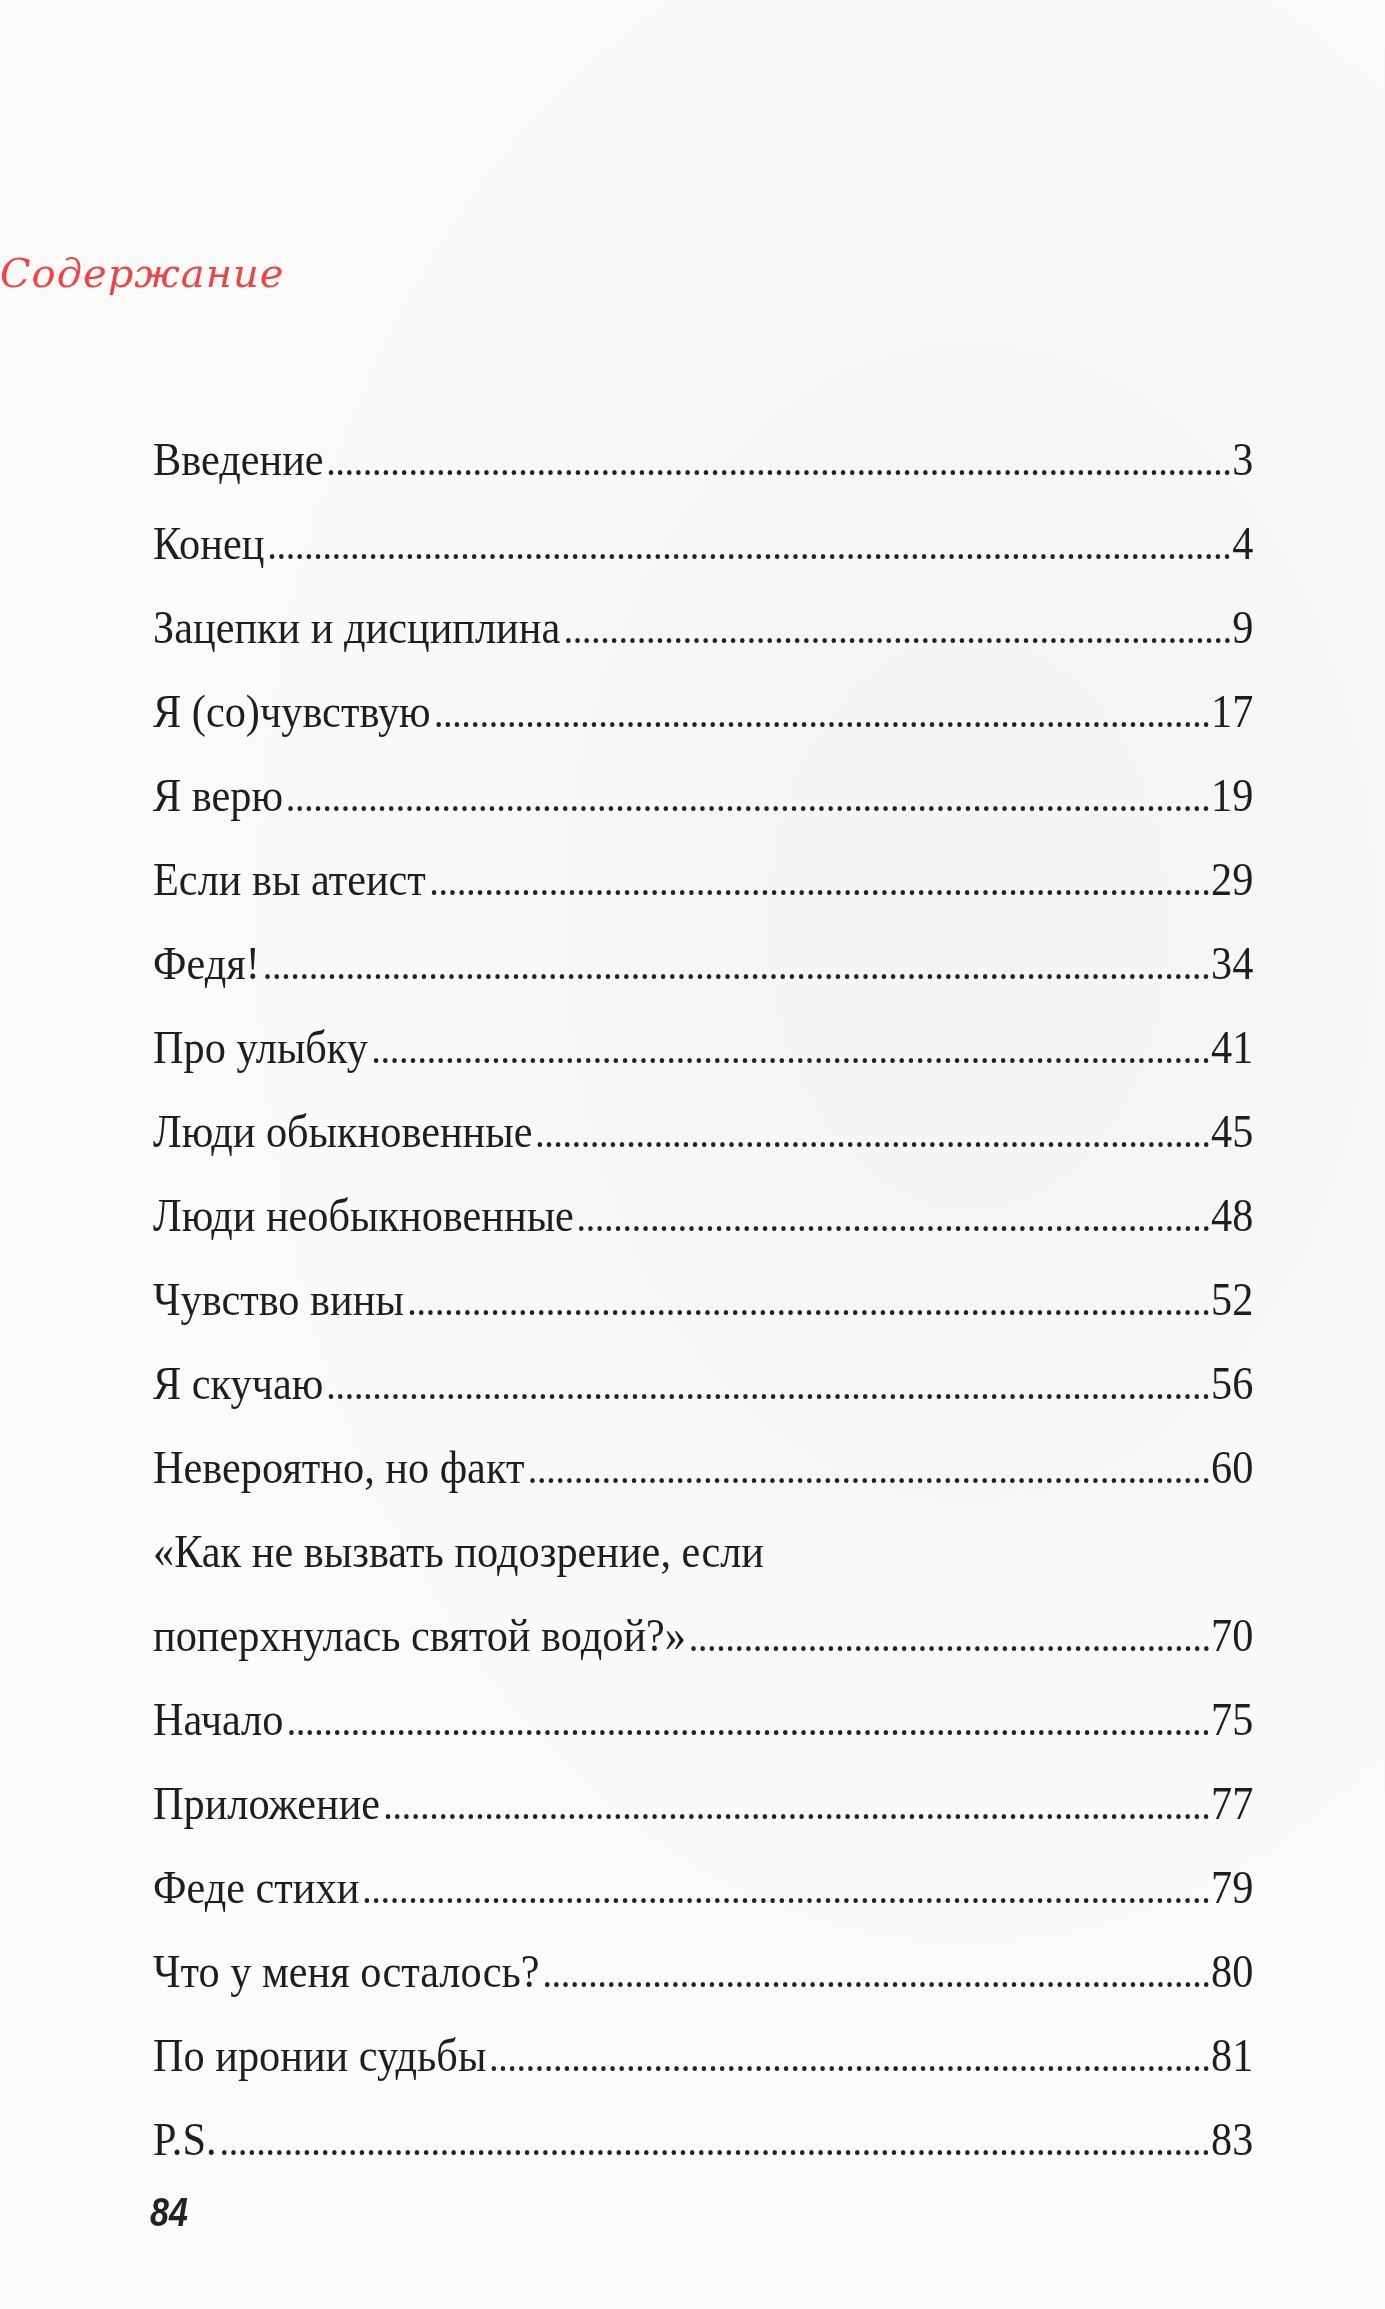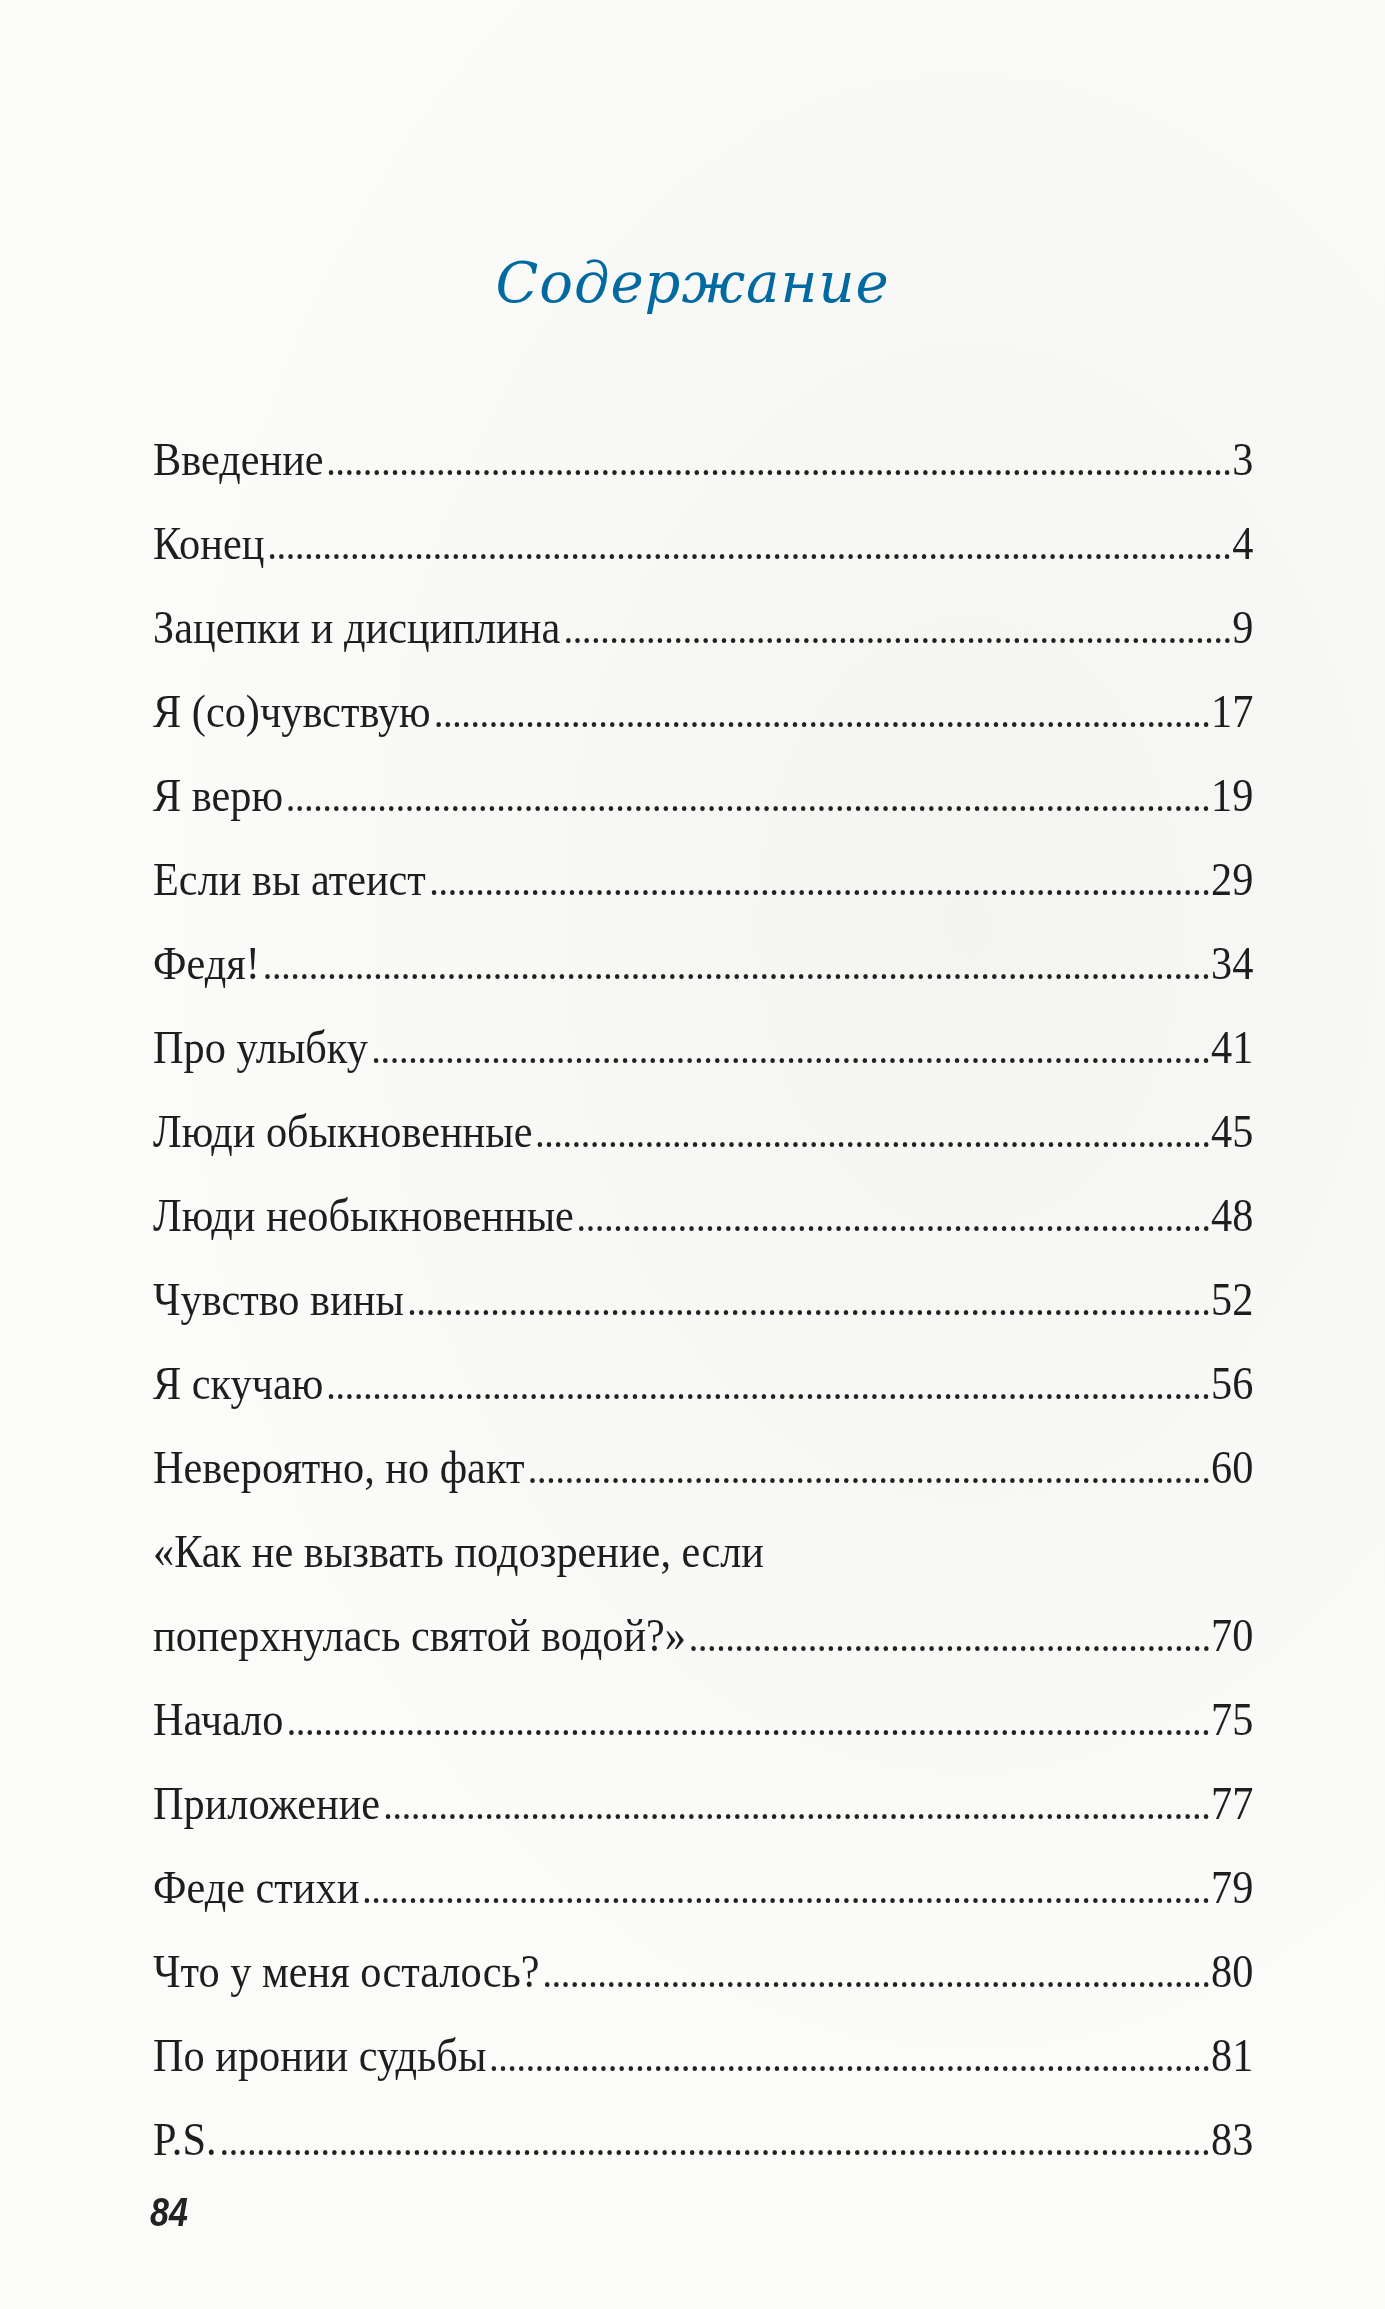--- a/index.html
+++ b/index.html
@@ -7,25 +7,24 @@
       width: 1385px; height: 2309px; overflow: hidden;
       background: #fbfbfa;
       background-image:
         linear-gradient(115deg, rgba(0,0,0,0.015) 0 1px, transparent 1px 100%),
         radial-gradient(ellipse at 70% 40%, #f4f4f2 0%, #fbfbfa 60%);
       position: relative;
       color: #1e1e1e;
     }
     .title {
       position: absolute; top: 250px; left: 0; width: 1385px;
-      text-align: center;
       font-family: "DejaVu Serif", serif;
       font-style: italic;
-      font-size: 56px;
-      color: #0369a1;
+      font-size: 40px;
+      color: #ef4444;
       letter-spacing: 1px;
     }
     .toc {
       position: absolute; top: 418px; left: 153px; width: 1100px;
       font-family: "Liberation Serif", serif;
       font-size: 46px;
       transform: scaleX(0.92); transform-origin: left top;
       width: 1196px;
     }
     .row {

